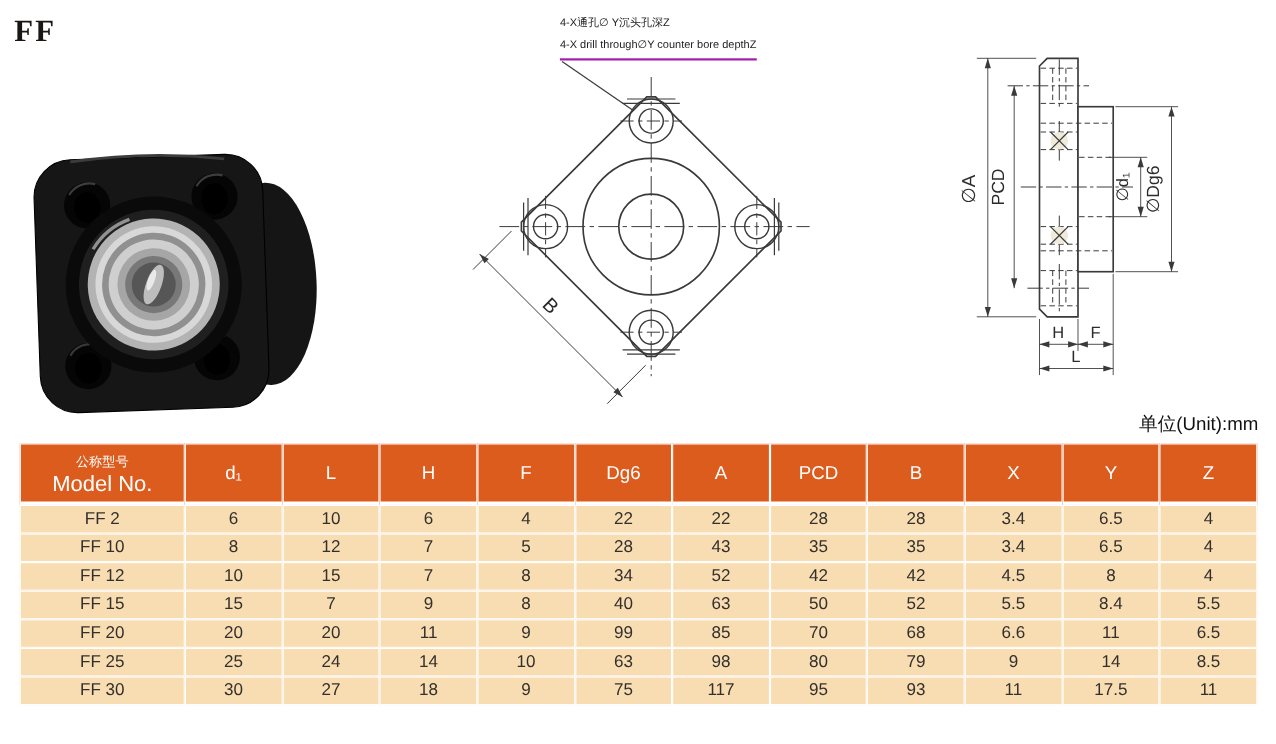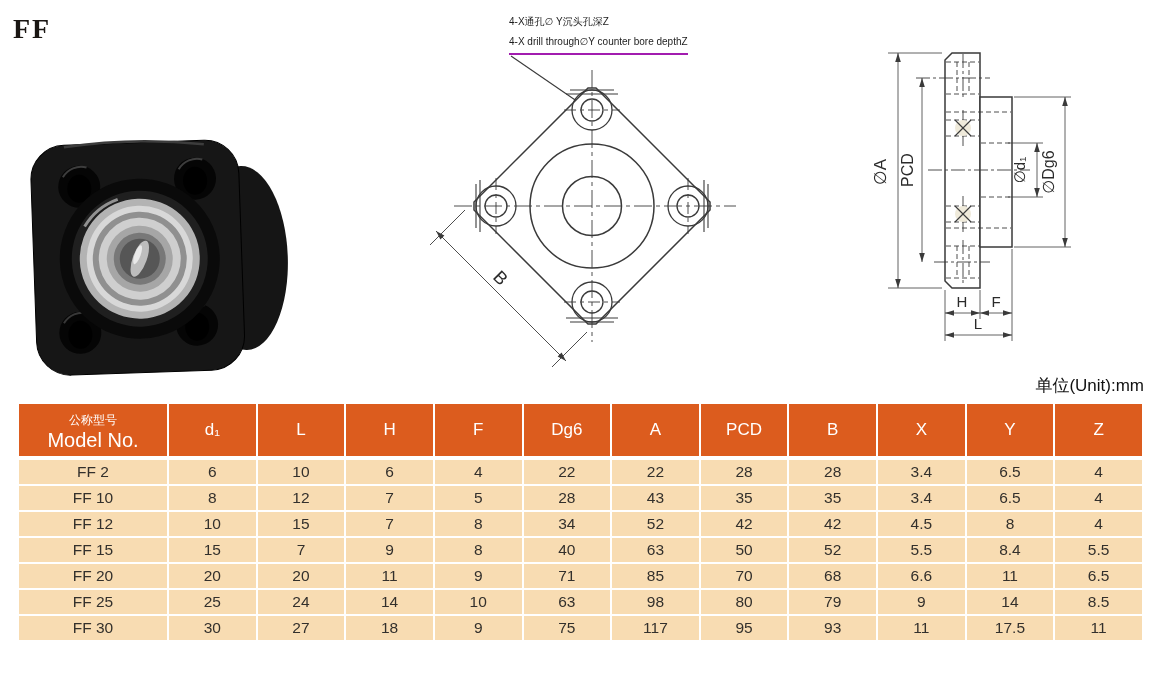--- a/index.html
+++ b/index.html
@@ -326,21 +326,21 @@
       <td>5.5</td>
       <td>8.4</td>
       <td>5.5</td>
     </tr>
     <tr>
       <td>FF 20</td>
       <td>20</td>
       <td>20</td>
       <td>11</td>
       <td>9</td>
-      <td>71</td>
+      <td>99</td>
       <td>85</td>
       <td>70</td>
       <td>68</td>
       <td>6.6</td>
       <td>11</td>
       <td>6.5</td>
     </tr>
     <tr>
       <td>FF 25</td>
       <td>25</td>

